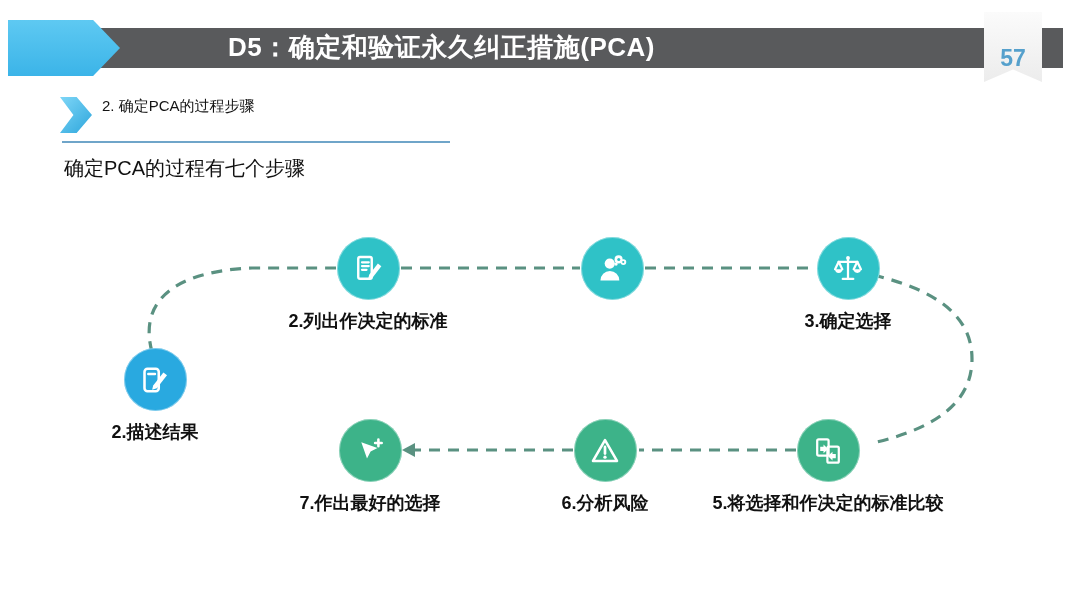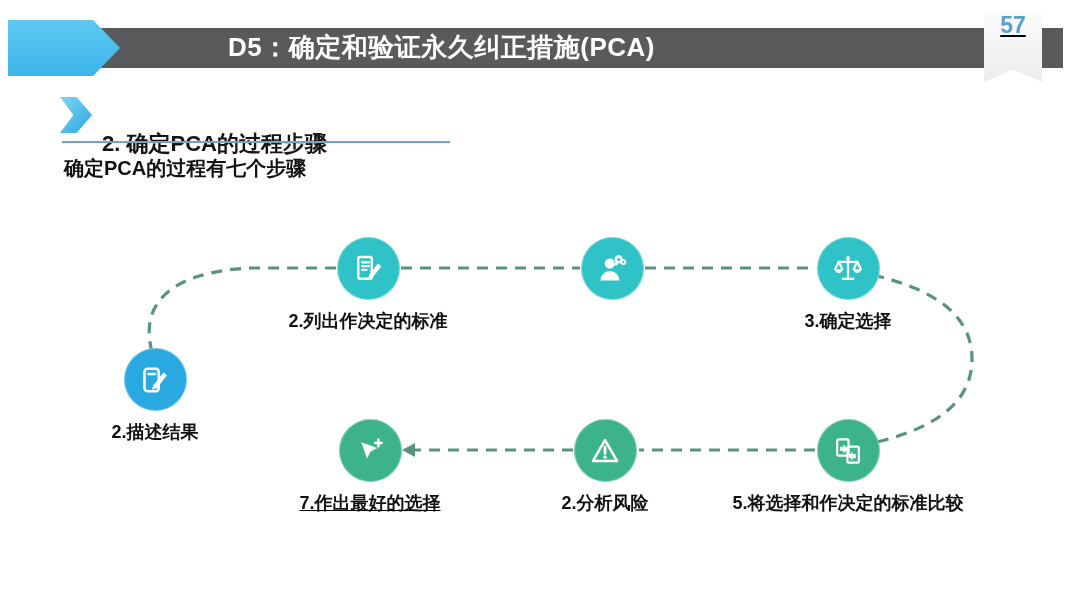--- a/index.html
+++ b/index.html
@@ -20,44 +20,44 @@
   }
   .banner-title{
     position:absolute;left:128px;top:0;height:38px;display:flex;align-items:center;
     color:#ffffff;font-size:26px;font-weight:bold;letter-spacing:.5px;white-space:nowrap;
   }
   .page-ribbon{
     position:absolute;left:984px;top:12px;width:58px;height:70px;
     background:linear-gradient(180deg,#fbfbfb,#ececec);
     clip-path:polygon(0 0,100% 0,100% 100%,50% 82%,0 100%);
     box-shadow:0 1px 3px rgba(0,0,0,.3);
-    display:flex;align-items:flex-start;justify-content:center;text-decoration:underline;
+    display:flex;align-items:flex-end;justify-content:center;
   }
   .page-num{color:#55a0cc;font-size:23px;font-weight:bold;padding-bottom:10px;}
 
   
   .section{position:absolute;left:60px;top:93px;}
   .section-chevron{
     position:absolute;left:0;top:4px;width:32px;height:36px;
     background:linear-gradient(135deg,#7ed6f7,#2da6dc);
     clip-path:polygon(0 0,52% 0,100% 50%,52% 100%,0 100%,42% 50%);
   }
   .section-title{
     position:absolute;left:42px;top:4px;white-space:nowrap;
-    color:#141414;font-size:22px;font-weight:bold;margin-top:32px;
+    color:#141414;font-size:15px;font-weight:normal;
   }
   .section-underline{
     position:absolute;left:2px;top:48px;width:388px;height:0;
     border-top:2px solid #6fa5c9;
   }
 
   
   .intro{
     position:absolute;left:64px;top:155px;white-space:nowrap;
-    color:#121212;font-size:20px;font-weight:bold;
+    color:#121212;font-size:20px;font-weight:normal;
   }
 
   
   .connector-svg{position:absolute;left:0;top:0;width:1080px;height:608px;pointer-events:none;}
   .step{position:absolute;width:320px;display:flex;flex-direction:column;align-items:center;}
   .step-circle{
     width:63px;height:63px;border-radius:50%;
     display:flex;align-items:center;justify-content:center;
     box-shadow:0 0 0 1px rgba(255,255,255,.4) inset;
   }
@@ -148,44 +148,44 @@
         <path d="M8.5 18.6h7"></path>
       </g>
       <path d="M3.4 12.2 a2.4 2.4 0 0 0 4.8 0 z" fill="#fff"></path>
       <path d="M15.8 12.2 a2.4 2.4 0 0 0 4.8 0 z" fill="#fff"></path>
       <circle cx="12" cy="4.6" r="1.3" fill="#fff"></circle>
     </svg>
   </div>
   <div class="step-label">3.确定选择</div>
 </div>
 
-<div class="step" style="left:688px;top:419px;">
+<div class="step" style="left:668px;top:419px;">
   <div class="step-circle c-green">
     <svg viewBox="0 0 24 24">
       <rect x="4.8" y="4.2" width="7.6" height="10.8" rx="1" fill="none" stroke="#fff" stroke-width="1.5"></rect>
       <rect x="11.6" y="9" width="7.6" height="10.8" rx="1" fill="none" stroke="#fff" stroke-width="1.5"></rect>
       <path d="M6.8 9.2 h2.2 v-1.5 l3.1 2.9 -3.1 2.9 v-1.5 h-2.2 z" fill="#fff"></path>
       <path d="M17.2 14 h-2.2 v-1.5 l-3.1 2.9 3.1 2.9 v-1.5 h2.2 z" fill="#fff"></path>
     </svg>
   </div>
   <div class="step-label">5.将选择和作决定的标准比较</div>
 </div>
 
 <div class="step" style="left:445px;top:419px;">
   <div class="step-circle c-green">
     <svg viewBox="0 0 24 24">
       <path d="M12 4.8 L20 18.6 H4 Z" fill="none" stroke="#fff" stroke-width="1.7" stroke-linejoin="round"></path>
       <path d="M12 9.3 v4.4" stroke="#fff" stroke-width="1.8" stroke-linecap="round"></path>
       <circle cx="12" cy="16.1" r="1.1" fill="#fff"></circle>
     </svg>
   </div>
-  <div class="step-label">2.分析风险</div>
+  <div class="step-label">6.分析风险</div>
 </div>
 
-<div class="step" style="left:210px;top:419px;text-decoration:underline;">
+<div class="step" style="left:210px;top:419px;">
   <div class="step-circle c-green">
     <svg viewBox="0 0 24 24">
       <path d="M6.2 6.2 L17 10 L12.4 12.4 L10 17 Z" fill="#fff"></path>
       <path d="M17.6 4.4 v4.4 M15.4 6.6 h4.4" stroke="#fff" stroke-width="1.7" stroke-linecap="round"></path>
     </svg>
   </div>
   <div class="step-label">7.作出最好的选择</div>
 </div>
 
 </body></html>

